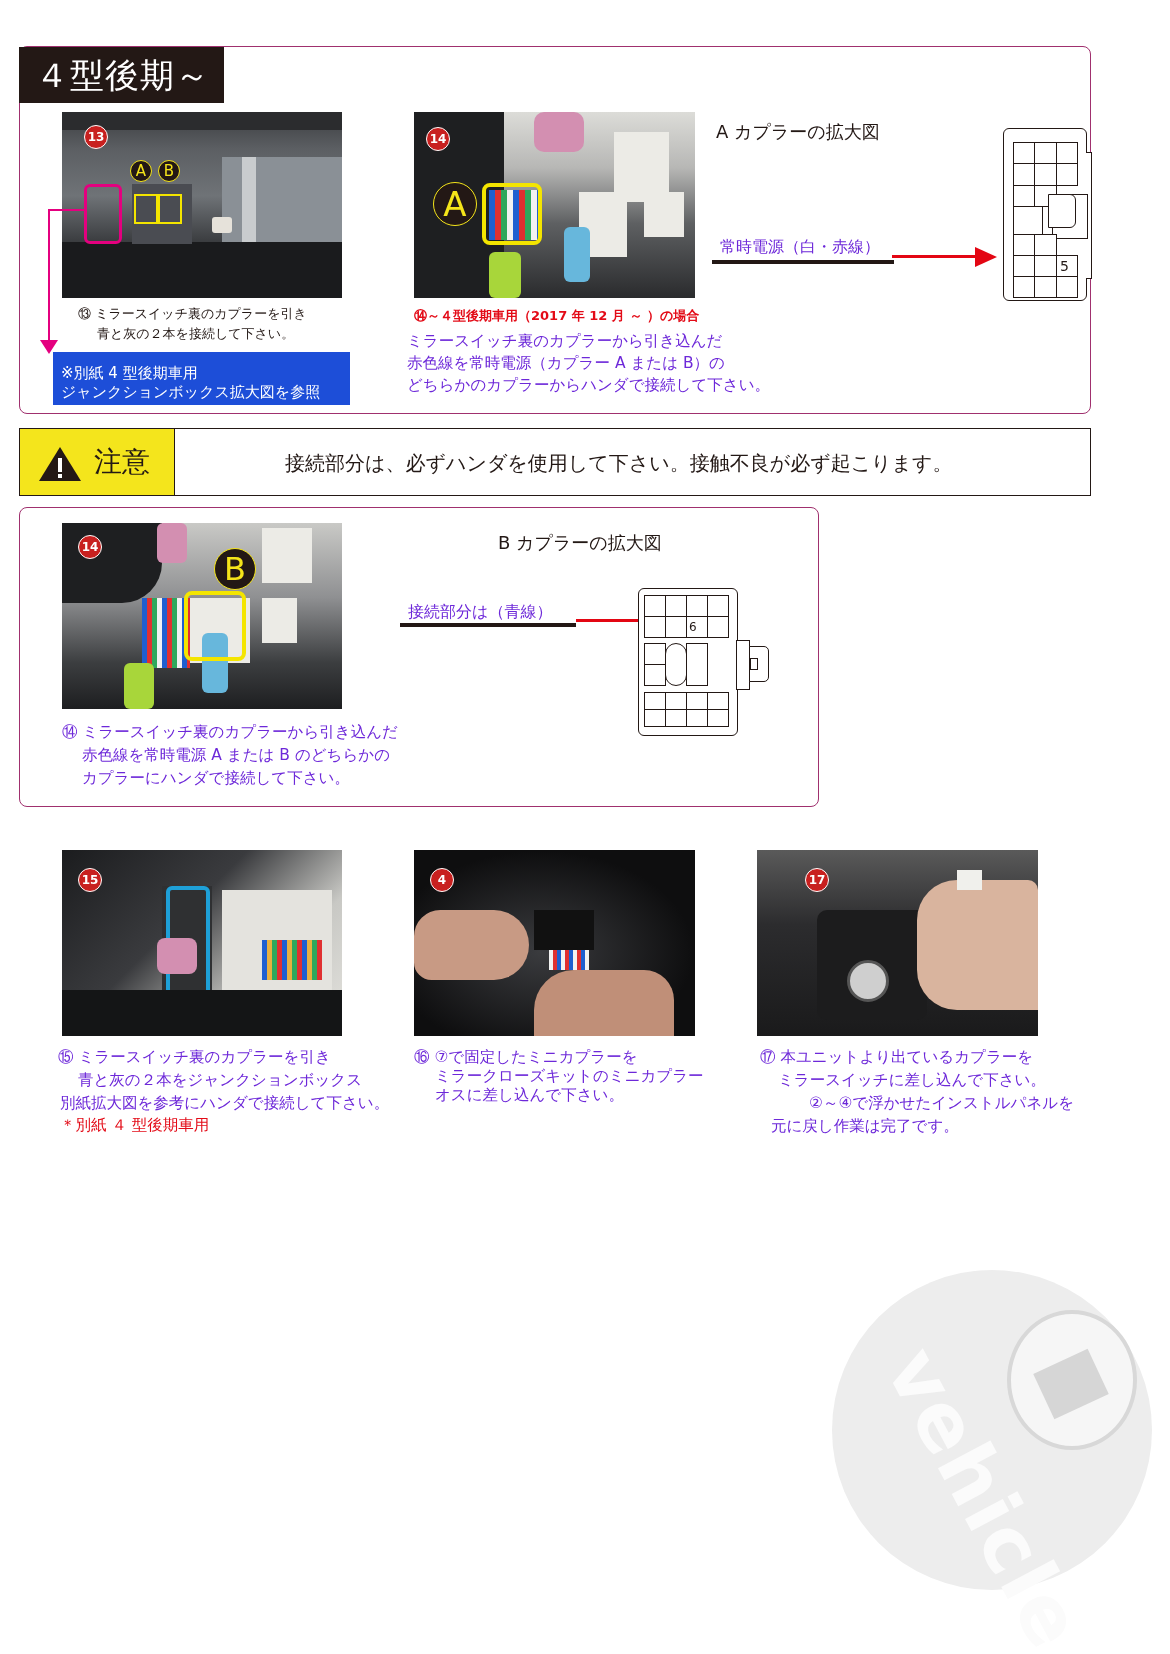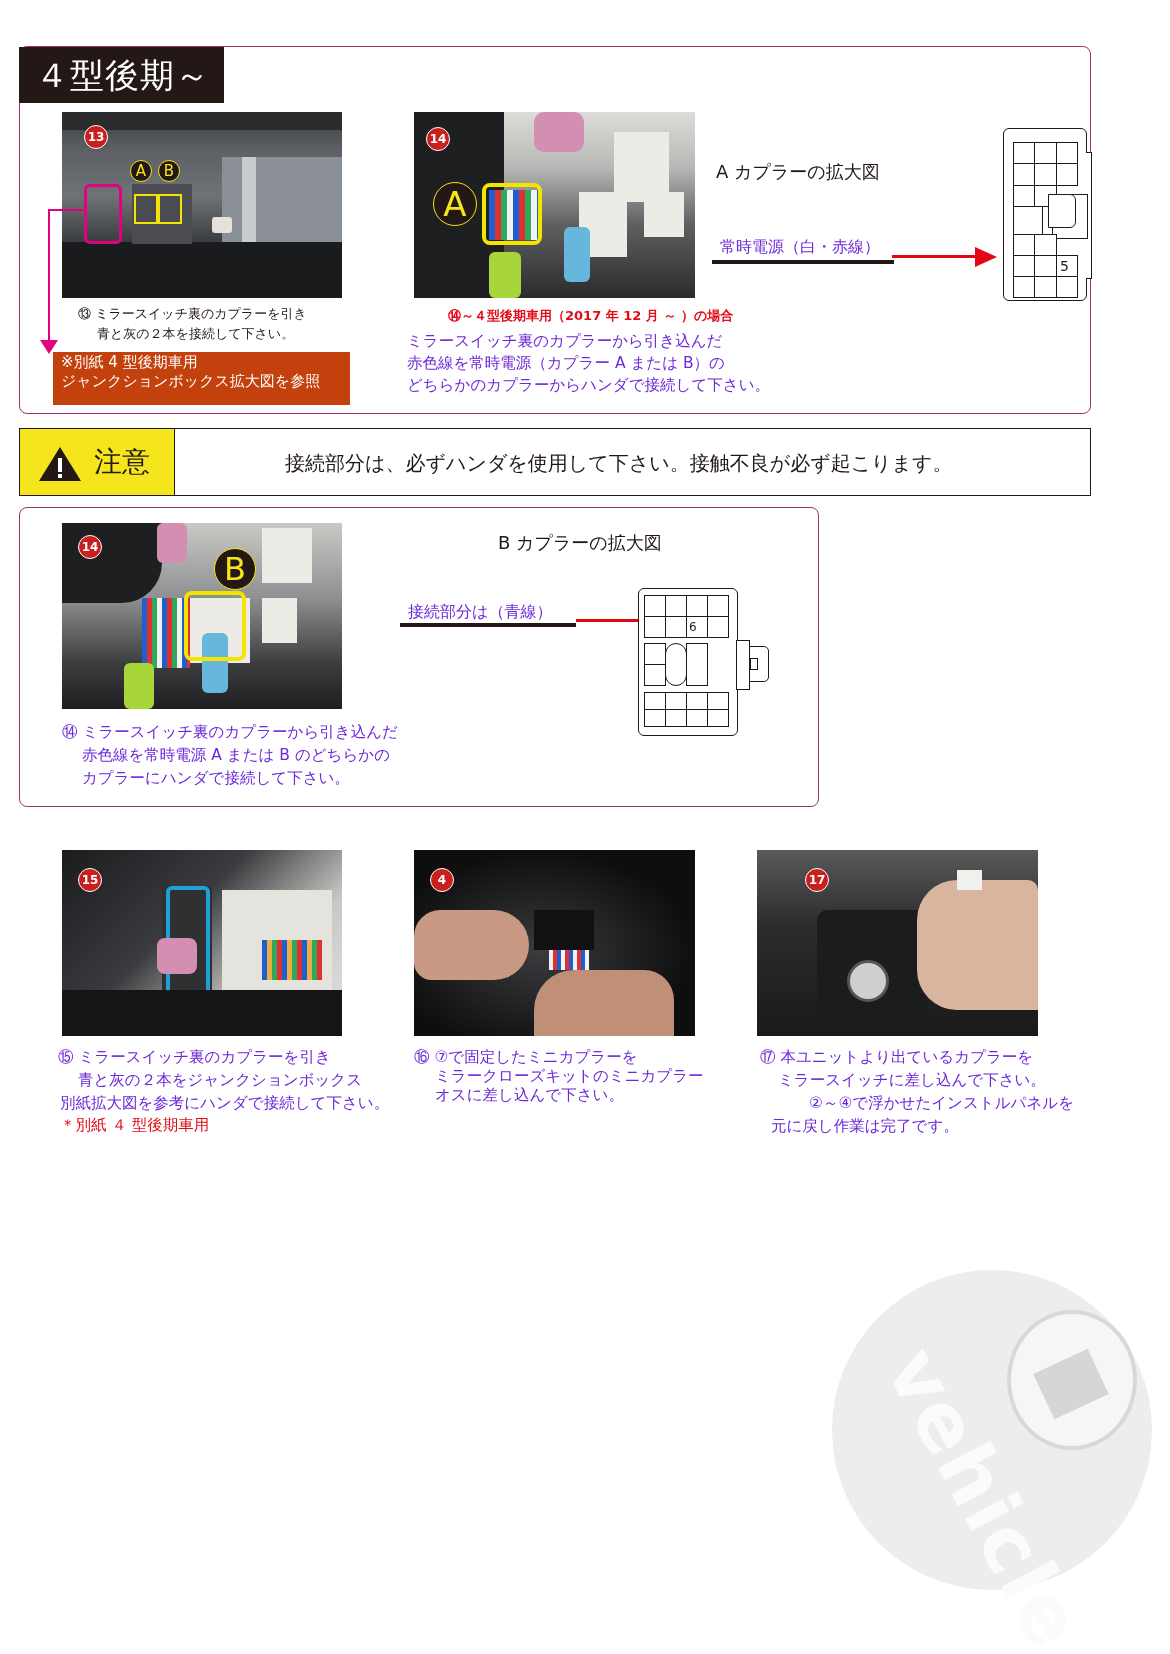--- a/index.html
+++ b/index.html
@@ -7,21 +7,21 @@
   .abs{position:absolute;}
   .panel{position:absolute;border:1.5px solid #a0306e;border-radius:8px;box-sizing:border-box;}
   .title-block{position:absolute;left:19px;top:47px;width:205px;height:56px;background:#231815;color:#fff;font-size:34px;line-height:56px;padding-left:16px;box-sizing:border-box;letter-spacing:1px;}
   .photo{position:absolute;overflow:hidden;background:#2a2a2c;}
   .step-badge{position:absolute;width:22px;height:22px;border-radius:50%;background:#c8201f;color:#fff;font-size:12px;font-weight:bold;text-align:center;line-height:22px;border:1.5px solid #fff;}
   .letter-badge{position:absolute;border-radius:50%;background:#231815;color:#f5e51a;text-align:center;border:1.5px solid #f5e51a;}
   .yel-box{position:absolute;border:4px solid #f4e500;border-radius:8px;box-sizing:border-box;}
   .cap{position:absolute;font-size:14px;line-height:20px;color:#231815;}
   .cap-lg{position:absolute;font-size:15.5px;line-height:21px;color:#6d28d9;}
   .red{color:#e30b17;}
-  .redbox{position:absolute;background:#c2410c;color:#fff;font-size:15px;line-height:19px;padding:1px 8px;box-sizing:border-box;}
+  .redbox{position:absolute;background:#1d4ed8;color:#fff;font-size:15px;line-height:19px;padding:12px 8px;box-sizing:border-box;}
   .diagram-title{position:absolute;font-size:18px;color:#231815;}
   .cell{position:absolute;border:1px solid #231815;box-sizing:border-box;background:#fff;}
   .warn{position:absolute;left:19px;top:428px;width:1072px;height:68px;border:1px solid #231815;box-sizing:border-box;}
   .warn-left{position:absolute;left:0;top:0;width:154px;height:66px;background:#f4e51c;border-right:1px solid #231815;}
   .watermark{position:absolute;left:832px;top:1270px;width:320px;height:320px;border-radius:50%;background:#ededed;}
 </style>
 </head>
 <body>
 
 <div class="panel" style="left:19px;top:46px;width:1072px;height:368px;"></div>
@@ -60,26 +60,26 @@
   <div class="abs" style="left:165px;top:80px;width:48px;height:65px;background:#ecebe6;"></div>
   <div class="abs" style="left:230px;top:80px;width:40px;height:45px;background:#ecebe6;"></div>
   <div class="abs" style="left:75px;top:140px;width:32px;height:46px;background:#a8d63a;border-radius:6px;"></div>
   <div class="abs" style="left:150px;top:115px;width:26px;height:55px;background:#67b7dc;border-radius:6px;"></div>
   <div class="abs" style="left:75px;top:78px;width:50px;height:50px;background:repeating-linear-gradient(90deg,#1f5fd0 0 6px,#e03030 6px 12px,#2fa85c 12px 18px,#f2f2f2 18px 24px);"></div>
   <div class="yel-box" style="left:68px;top:71px;width:60px;height:62px;"></div>
   <div class="step-badge" style="left:12px;top:15px;">14</div>
   <div class="letter-badge" style="left:19px;top:70px;width:42px;height:42px;font-size:34px;line-height:42px;">A</div>
 </div>
 
-<div class="cap" style="left:414px;top:306px;font-size:13px;font-weight:bold;color:#e30b17;margin-left:34px;">⑭～４型後期車用（2017 年 12 月 ～ ）の場合</div>
+<div class="cap" style="left:414px;top:306px;font-size:13px;font-weight:bold;color:#e30b17;">⑭～４型後期車用（2017 年 12 月 ～ ）の場合</div>
 <div class="cap-lg" style="left:407px;top:331px;">ミラースイッチ裏のカプラーから引き込んだ</div>
 <div class="cap-lg" style="left:407px;top:353px;">赤色線を常時電源（カプラー A または B）の</div>
 <div class="cap-lg" style="left:407px;top:375px;">どちらかのカプラーからハンダで接続して下さい。</div>
 
-<div class="diagram-title" style="left:716px;top:120px;margin-top:40px;">A カプラーの拡大図</div>
+<div class="diagram-title" style="left:716px;top:120px;">A カプラーの拡大図</div>
 <div class="cap-lg" style="left:720px;top:236px;font-size:16px;">常時電源（白・赤線）</div>
 <div class="abs" style="left:712px;top:260px;width:182px;height:4px;background:#231815;"></div>
 <div class="abs" style="left:892px;top:255px;width:90px;height:3px;background:#e30613;"></div>
 <div class="abs" style="left:975px;top:247px;width:0;height:0;border-top:10px solid transparent;border-bottom:10px solid transparent;border-left:22px solid #e30613;"></div>
 <div class="abs" style="left:1003px;top:128px;width:88px;height:175px;">
   <div class="abs" style="left:0;top:0;width:84px;height:173px;border:1.5px solid #231815;border-radius:6px;box-sizing:border-box;background:#fff;"></div>
   <div class="abs" style="left:83px;top:24px;width:5px;height:125px;border:1.5px solid #231815;border-left:none;background:#fff;"></div>
   <div class="cell" style="left:10px;top:14px;width:22px;height:22px;"></div>
   <div class="cell" style="left:31px;top:14px;width:23px;height:22px;"></div>
   <div class="cell" style="left:53px;top:14px;width:22px;height:22px;"></div>

